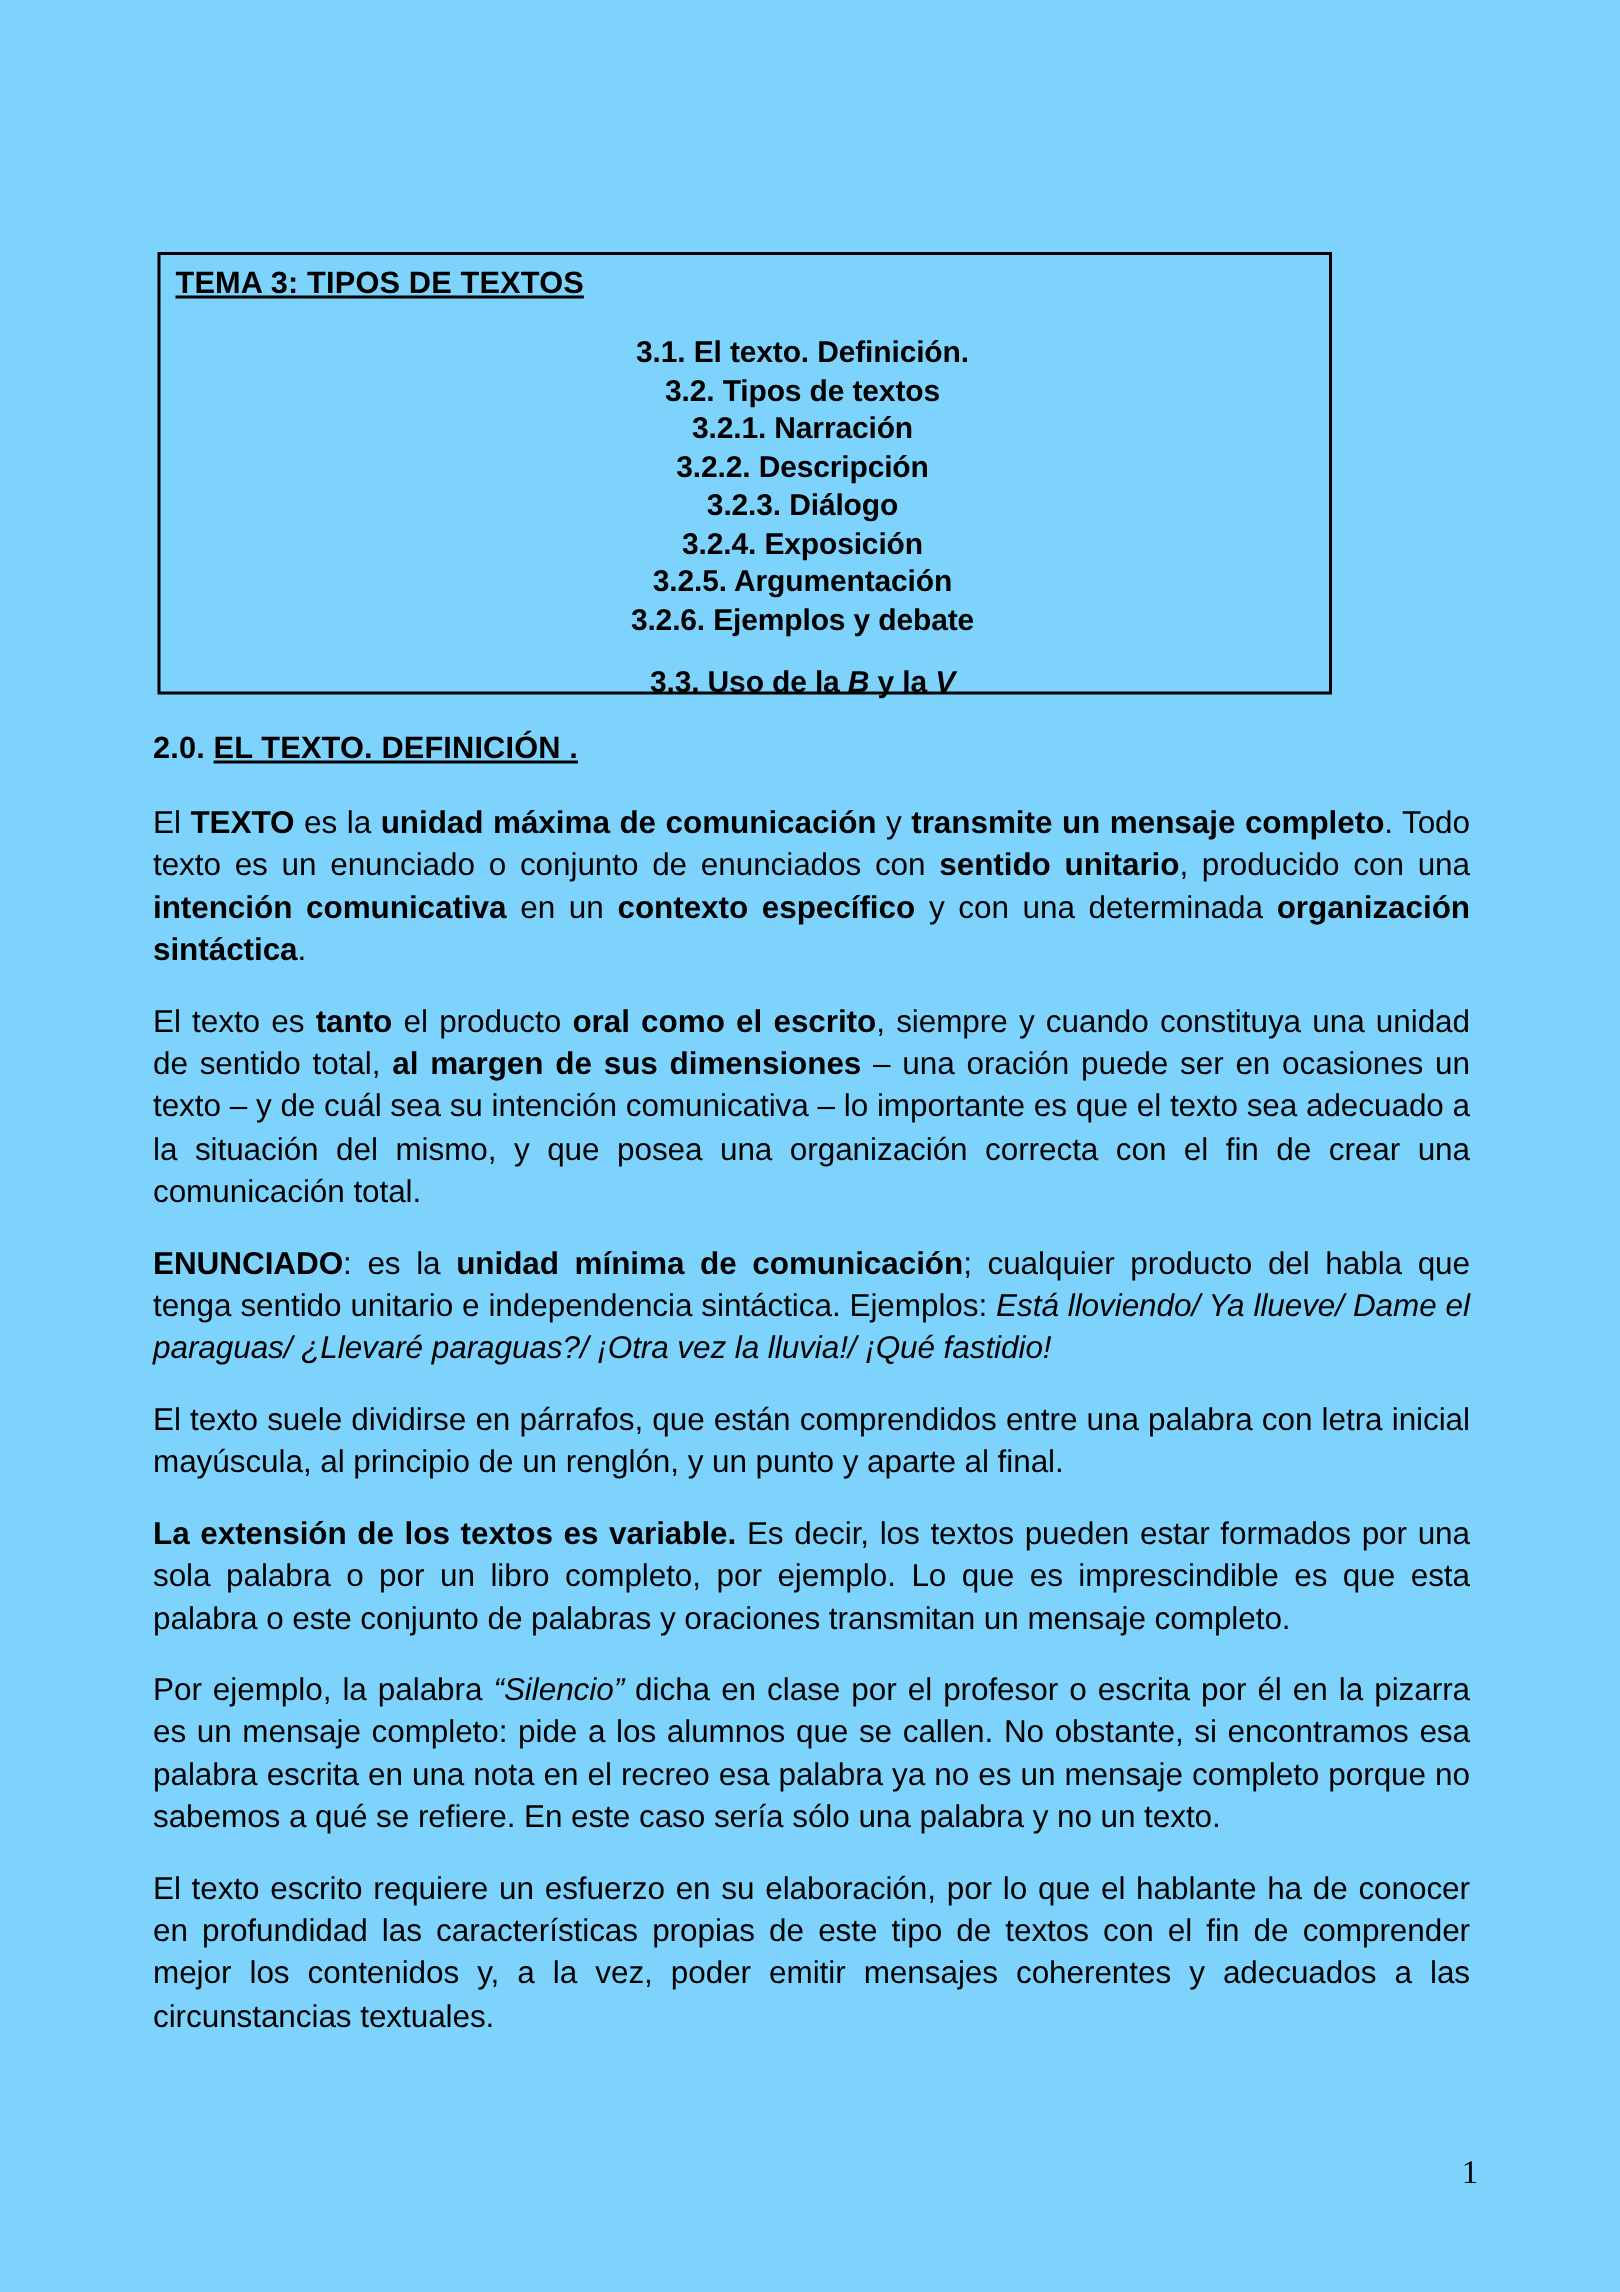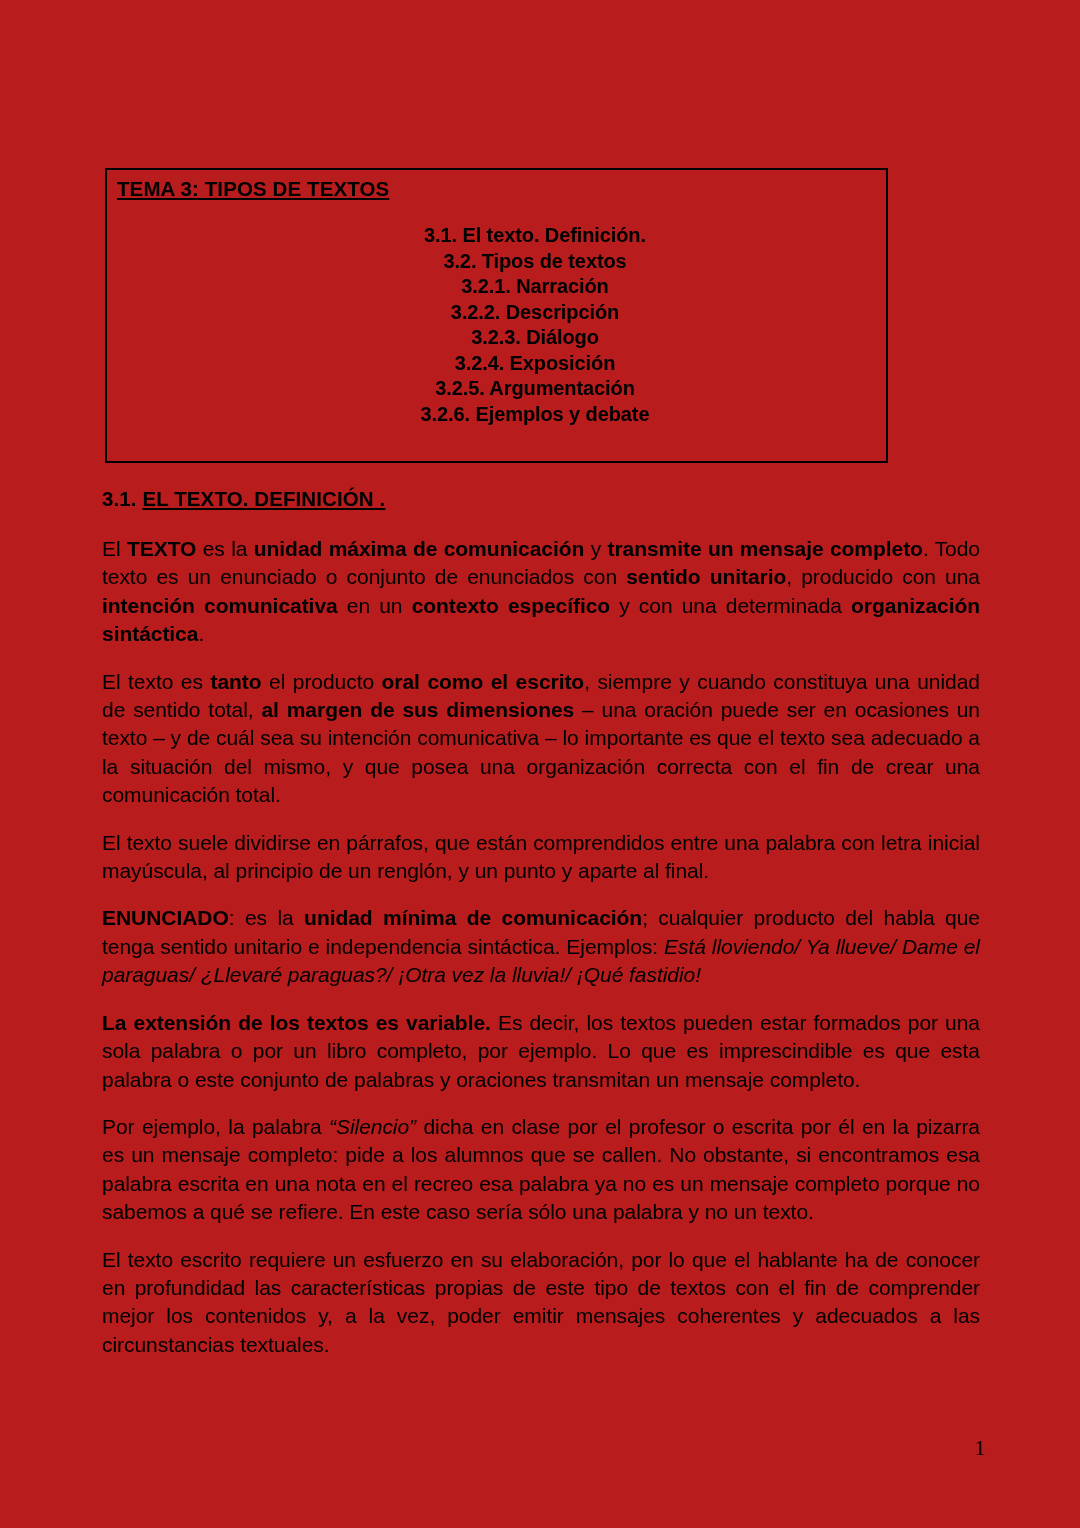--- a/index.html
+++ b/index.html
@@ -5,21 +5,21 @@
   html, body {
     margin: 0;
     padding: 0;
     background: #ffffff;
   }
 
   .page {
     position: relative;
     width: 1080px;
     height: 1528px;
-    background: #b91c1c;
+    background: #7dd3fc;
     font-family: "Liberation Sans", sans-serif;
     color: #000000;
     overflow: hidden;
   }
 
   
   .outline-box {
     position: absolute;
     left: 105px;
     top: 168px;
@@ -127,32 +127,33 @@
     <div class="box-title">TEMA 3: TIPOS DE TEXTOS</div>
     <div class="toc">
         <div class="toc-item">3.1. El texto. Definición.</div>
         <div class="toc-item">3.2. Tipos de textos</div>
         <div class="toc-item">3.2.1. Narración</div>
         <div class="toc-item">3.2.2. Descripción</div>
         <div class="toc-item">3.2.3. Diálogo</div>
         <div class="toc-item">3.2.4. Exposición</div>
         <div class="toc-item">3.2.5. Argumentación</div>
         <div class="toc-item">3.2.6. Ejemplos y debate</div>
+        <div class="toc-item spaced"><span>3.3. Uso de la </span><em>B</em><span> y la </span><em>V</em></div>
       </div>
   </div>
 
   <div class="section-heading">
-    <span>3.1. </span><span class="u">EL TEXTO. DEFINICIÓN .</span>
+    <span>2.0. </span><span class="u">EL TEXTO. DEFINICIÓN .</span>
   </div>
 
   <div class="body">
       <p class="para"><span>El </span><b>TEXTO</b><span> es la </span><b>unidad máxima de comunicación</b><span> y </span><b>transmite un mensaje completo</b><span>. Todo texto es un enunciado o conjunto de enunciados con </span><b>sentido unitario</b><span>, producido con una </span><b>intención comunicativa</b><span> en un </span><b>contexto específico</b><span> y con una determinada </span><b>organización sintáctica</b><span>.</span></p>
       <p class="para"><span>El texto es </span><b>tanto</b><span> el producto </span><b>oral como el escrito</b><span>, siempre y cuando constituya una unidad de sentido total, </span><b>al margen de sus dimensiones</b><span>  – una oración puede ser en ocasiones un texto – y  de cuál sea su intención comunicativa  – lo importante es que el texto sea adecuado a la situación del mismo, y que posea una organización correcta con el fin de crear una comunicación total.</span></p>
+      <p class="para"><b>ENUNCIADO</b><span>: es la </span><b>unidad mínima de comunicación</b><span>; cualquier producto del habla que tenga sentido unitario e independencia sintáctica. Ejemplos: </span><i>Está lloviendo/ Ya llueve/ Dame el paraguas/ ¿Llevaré paraguas?/ ¡Otra vez la lluvia!/ ¡Qué fastidio!</i></p>
       <p class="para"><span>El texto suele dividirse en párrafos, que están comprendidos entre una palabra con letra inicial mayúscula, al principio de un renglón, y un punto y aparte al final.</span></p>
-      <p class="para"><b>ENUNCIADO</b><span>: es la </span><b>unidad mínima de comunicación</b><span>; cualquier producto del habla que tenga sentido unitario e independencia sintáctica. Ejemplos: </span><i>Está lloviendo/ Ya llueve/ Dame el paraguas/ ¿Llevaré paraguas?/ ¡Otra vez la lluvia!/ ¡Qué fastidio!</i></p>
       <p class="para"><b>La extensión de los textos es variable.</b><span> Es decir, los textos pueden estar formados por una sola palabra o por un libro completo, por ejemplo. Lo que es imprescindible es que esta palabra o este conjunto de palabras y oraciones transmitan un mensaje completo.</span></p>
       <p class="para"><span>Por ejemplo, la palabra </span><i>“Silencio”</i><span> dicha en clase por el profesor o escrita por él en la pizarra es un mensaje completo: pide a los alumnos que se callen. No obstante, si encontramos esa palabra escrita en una nota en el recreo esa palabra ya no es un mensaje completo porque no sabemos a qué se refiere. En este caso sería sólo una palabra y no un texto.</span></p>
       <p class="para"><span>El texto escrito requiere un esfuerzo en su elaboración, por lo que el hablante ha de conocer en profundidad las características propias de este tipo de textos con el fin de comprender mejor los contenidos y, a la vez, poder emitir mensajes coherentes y adecuados a las circunstancias textuales.</span></p>
     </div>
 
   <div class="page-number">1</div>
 
 </div>
 
 </body></html>

